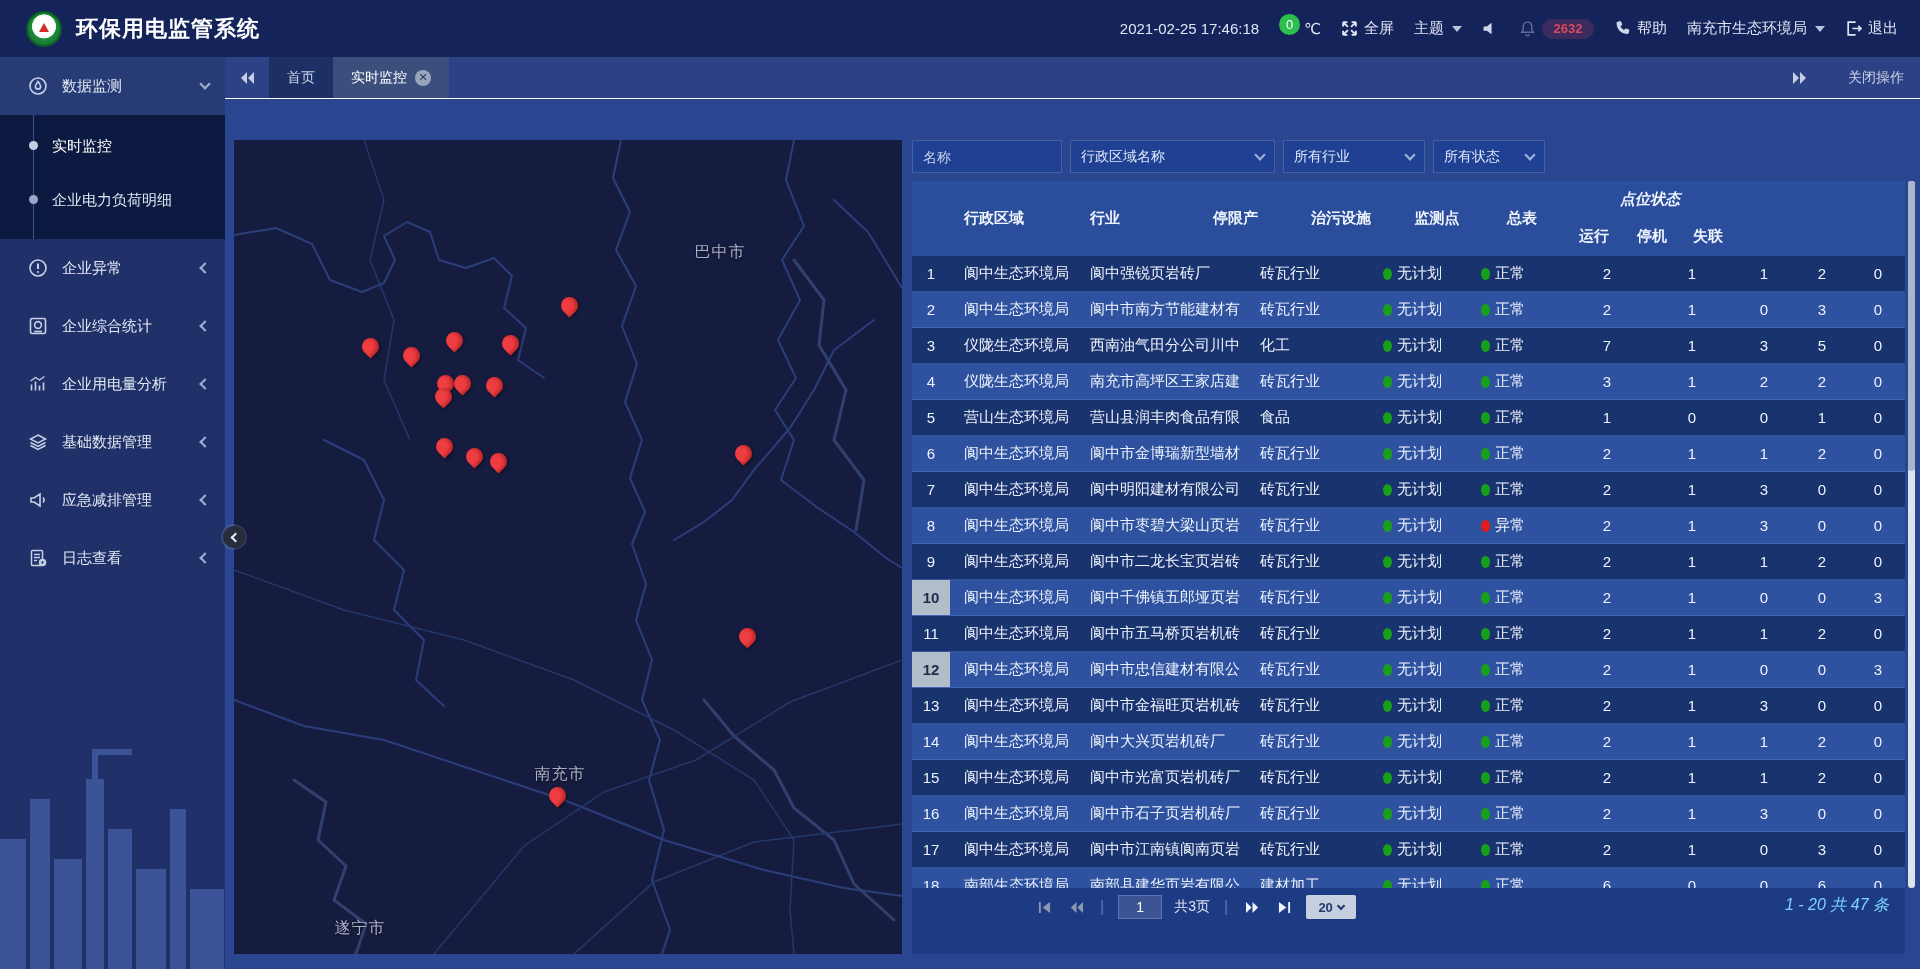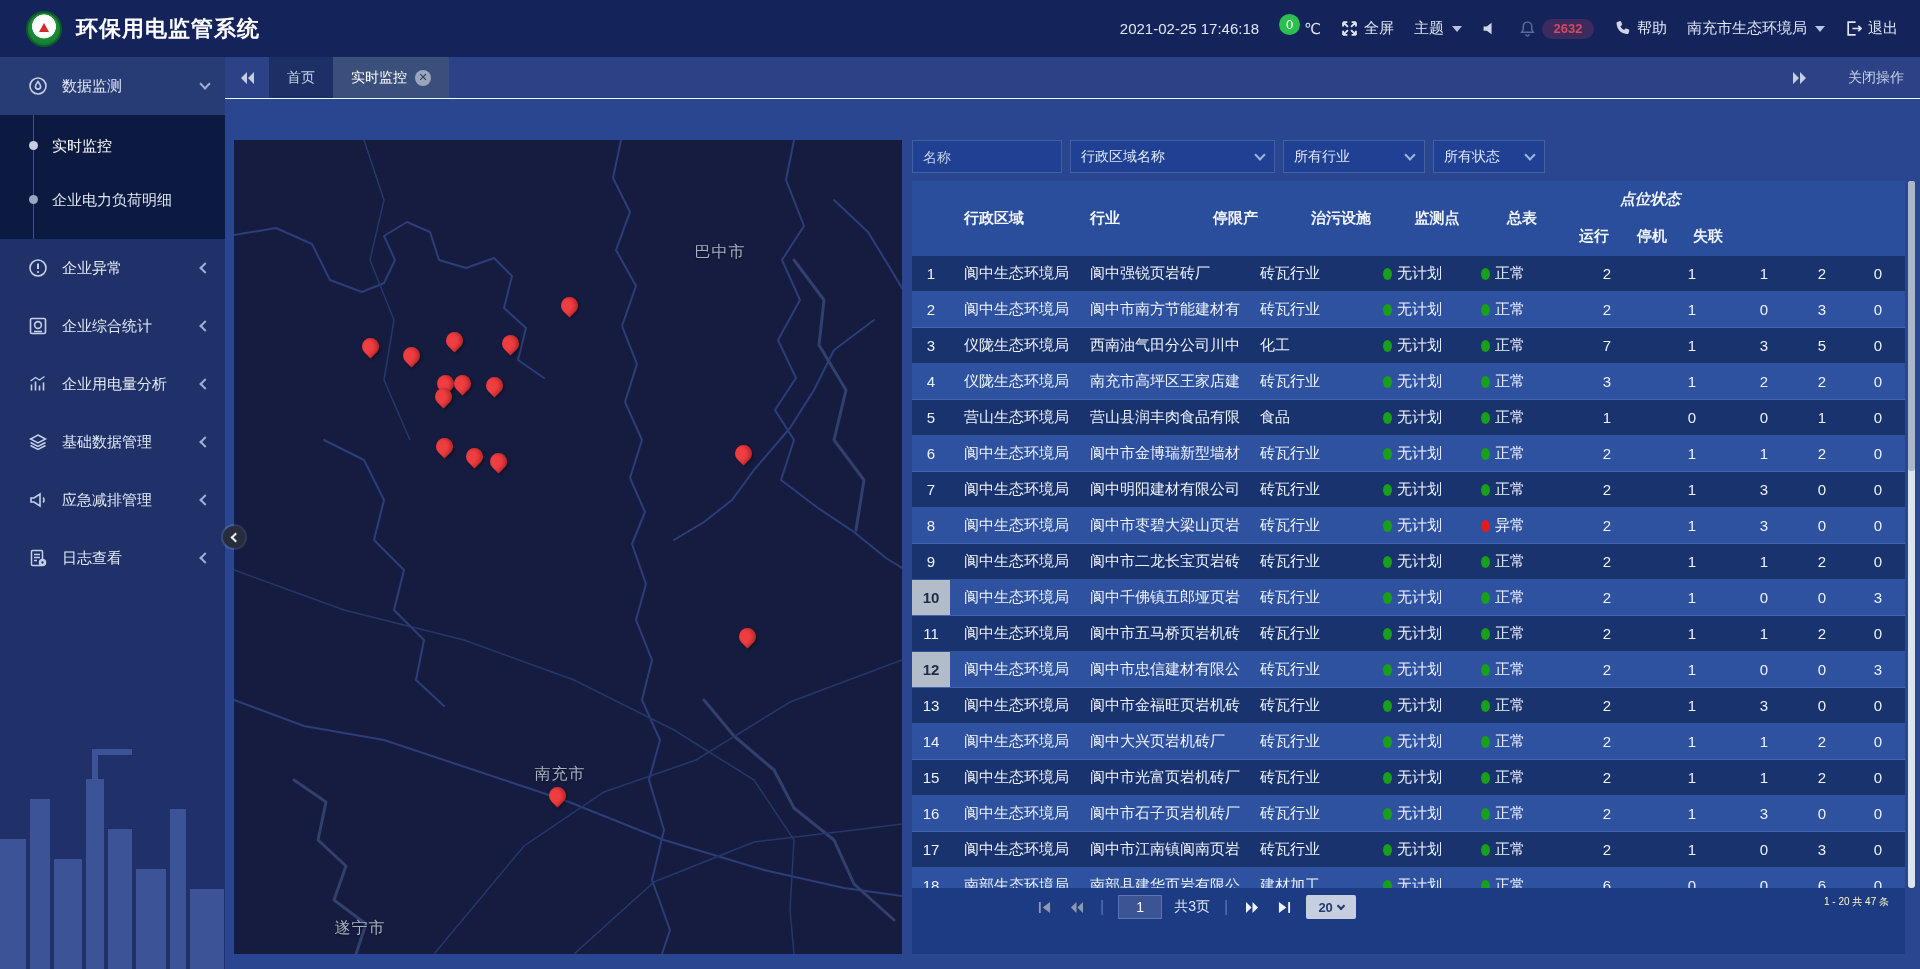--- a/index.html
+++ b/index.html
@@ -119,21 +119,21 @@
   .tfoot { flex:1; background:#1d3b82; display:flex; align-items:flex-start; padding:7px 16px 0 122px; color:#dfe6f4; font-size:14px;}
   .pg-group { display:flex; align-items:center; gap:12px;}
   .pg-btn { width:20px; height:18px; display:flex; align-items:center; justify-content:center; cursor:pointer;}
   .pg-btn svg{ width:15px; height:13px;}
   .pg-sep { color:#5d77b5; font-size:16px; margin:0 2px;}
   .pg-input { width:44px; height:24px; background:#3d5494; border:1px solid #5a74b5; color:#ffffff;
     display:flex; align-items:center; justify-content:center; font-size:14px;}
   .pg-size { width:50px; height:24px; background:#c6cfdf; color:#223a6e; border-radius:2px;
     display:flex; align-items:center; justify-content:center; gap:5px; font-size:13px; font-weight:700; cursor:pointer;}
   .pg-size .f-chev { border-color:#223a6e; margin:0 0 0 0; margin-top:-3px; width:6px; height:6px;}
-  .pg-range { margin-left:auto; color:#fef9c3; font-size:10px;}
+  .pg-range { margin-left:auto; color:#7dd3fc; font-size:16px;font-style:italic;}
 
   .v-scrollbar { position:absolute; left:1908px; top:181px; width:7px; height:707px; background:#dde3ef; border-radius:3px; z-index:15;}
   .v-scrollbar .thumb { position:absolute; left:0; top:0; width:7px; height:290px; background:#aab6cc; border-radius:3px;}
 </style>
 </head>
 <body>
 
 <div class="page">
 
   <header class="top-header">

